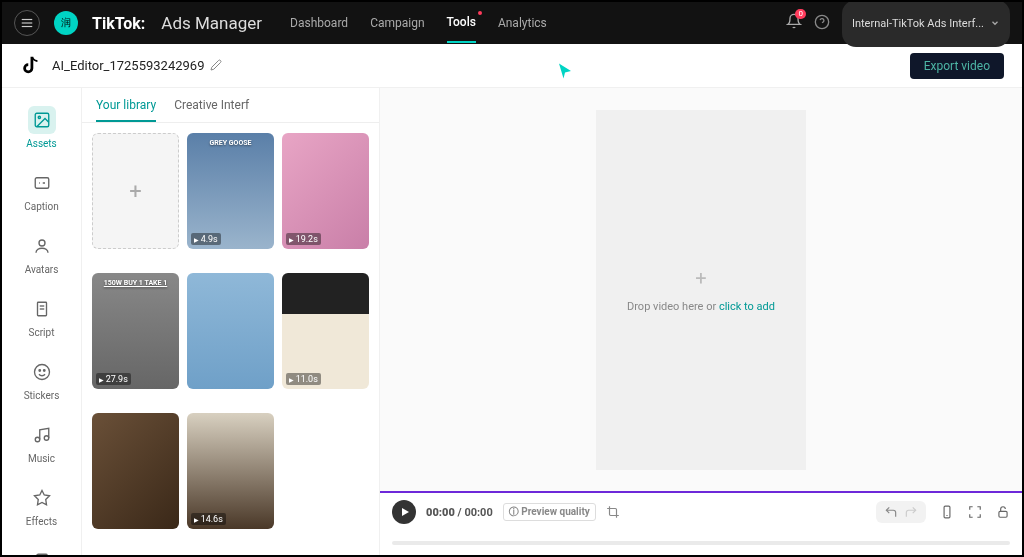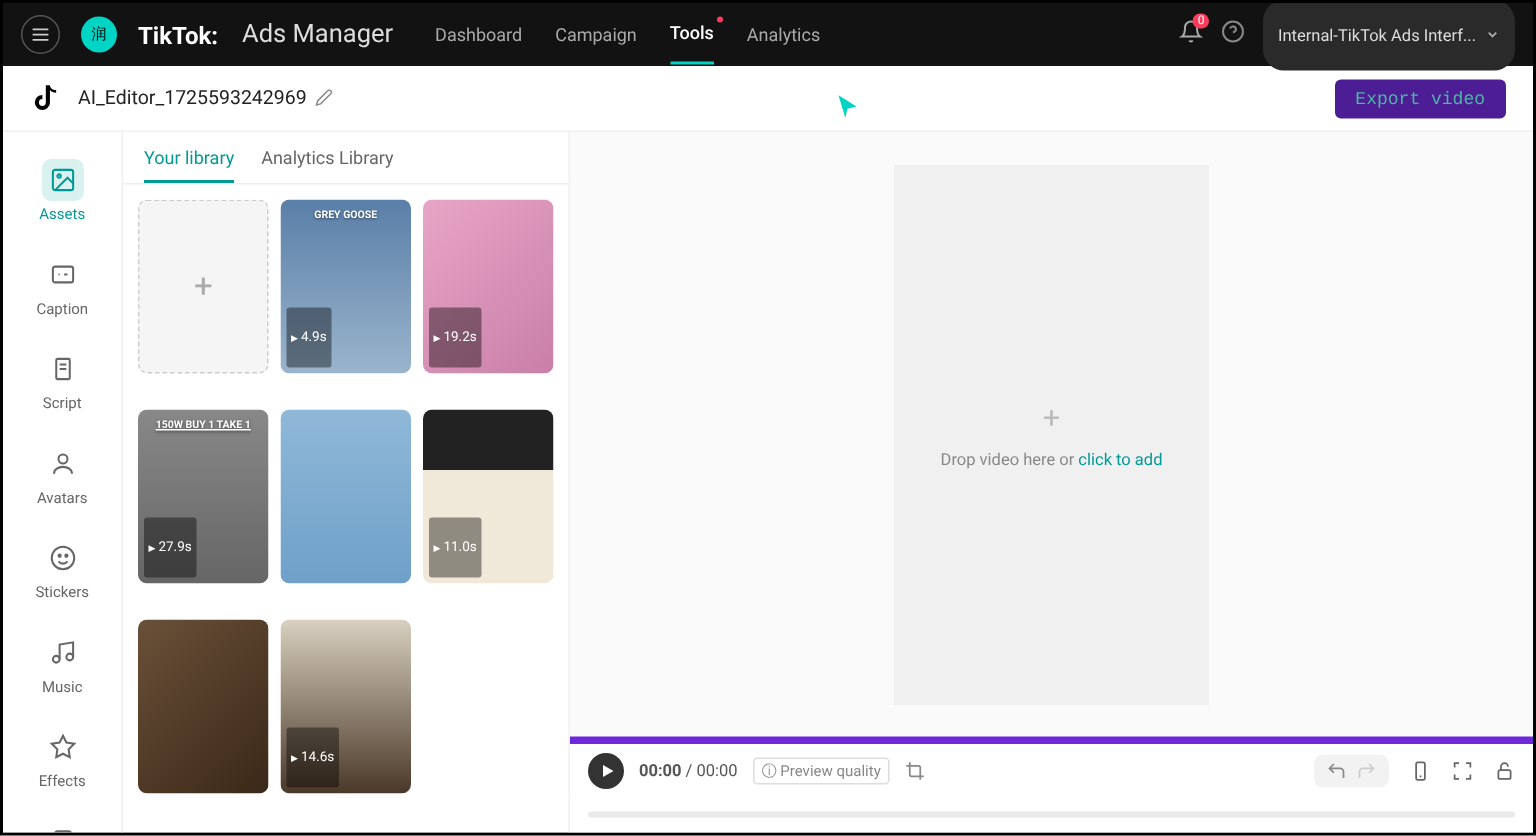--- a/index.html
+++ b/index.html
@@ -18,45 +18,45 @@
 .bell-wrap { position: relative; }
 .bell-badge { position: absolute; top: -4px; right: -4px; background: #ff3b5c; color: #fff; font-size: 8px; border-radius: 8px; padding: 0 3px; line-height: 10px; }
 .help-icon { color: #888; font-size: 14px; }
 .account-badge { background: #2a2a2a; color: #ddd; font-size: 11px; padding: 17px 10px; border-radius: 14px; display: flex; align-items: center; gap: 6px; cursor: pointer; }
 .account-badge svg { stroke: #aaa; }
 .subheader { height: 44px; background: #fff; display: flex; align-items: center; padding: 0 18px; border-bottom: 1px solid #f0f0f0; }
 .tt-logo { width: 22px; height: 22px; margin-right: 10px; }
 .project-name { font-size: 13px; color: #222; }
 .pencil { margin-left: 6px; color: #888; cursor: pointer; }
 .cursor-sim { position: absolute; left: 556px; top: 62px; color: #00d4c4; font-size: 18px; pointer-events: none; }
-.export-btn { margin-left: auto; background: #4c1d95; color: #4db5a5; font-size: 12px; padding: 6px 14px; border-radius: 4px; cursor: pointer; font-family: Liberation Mono, monospace; }
+.export-btn { margin-left: auto; background: #0f172a; color: #4db5a5; font-size: 12px; padding: 6px 14px; border-radius: 4px; cursor: pointer; }
 .main { display: flex; height: calc(100% - 86px); }
 .sidebar { width: 80px; background: #fff; border-right: 1px solid #f0f0f0; padding-top: 10px; display: flex; flex-direction: column; gap: 4px; }
 .sb-item { display: flex; flex-direction: column; align-items: center; padding: 8px 4px; cursor: pointer; gap: 4px; color: #666; font-size: 10px; }
 .sb-item.active { color: #009995; justify-content: flex-end; }
 .sb-icon { width: 28px; height: 28px; display: flex; align-items: center; justify-content: center; border-radius: 6px; }
 .sb-item.active .sb-icon { background: #d9f2ef; }
 .lib-panel { width: 298px; background: #fff; border-right: 1px solid #f0f0f0; display: flex; flex-direction: column; }
 .lib-tabs { display: flex; gap: 18px; padding: 10px 14px 0; border-bottom: 1px solid #eee; }
 .lib-tab { font-size: 12px; color: #666; padding-bottom: 8px; cursor: pointer; }
 .lib-tab.active { color: #009995; border-bottom: 2px solid #009995; }
 .asset-grid { flex: 1; overflow-y: auto; padding: 10px; display: grid; grid-template-columns: repeat(3, 1fr); gap: 8px; }
 .asset-grid::-webkit-scrollbar { width: 6px; }
 .asset-grid::-webkit-scrollbar-thumb { background: #ccc; border-radius: 3px; }
 .asset { aspect-ratio: 3/4; border-radius: 6px; background: #0c4a6e; position: relative; overflow: hidden; cursor: pointer; }
 .asset.add { border: 1px dashed #ccc; display: flex; align-items: center; justify-content: center; color: #aaa; font-size: 22px; background: #f5f5f5; }
-.asset .dur { position: absolute; bottom: 4px; left: 4px; color: #fff; font-size: 9px; background: rgba(0,0,0,0.4); padding: 15px 3px; border-radius: 2px; display: flex; align-items: center; gap: 2px; }
+.asset .dur { position: absolute; bottom: 4px; left: 4px; color: #fff; font-size: 9px; background: rgba(0,0,0,0.4); padding: 1px 3px; border-radius: 2px; display: flex; align-items: center; gap: 2px; }
 .asset .dur::before { content: '▶'; font-size: 6px; }
 .thumb { width: 100%; height: 100%; background-size: cover; background-position: center; }
 .canvas-area { flex: 1; display: flex; flex-direction: column; background: #fafafa; }
 .canvas-main { flex: 1; display: flex; align-items: center; justify-content: center; position: relative; }
 .dropzone { width: 210px; height: 360px; background: #f0f0f0; display: flex; flex-direction: column; align-items: center; justify-content: center; gap: 10px; color: #888; font-size: 11px; }
 .dropzone .plus { font-size: 20px; color: #bbb; }
 .dropzone .link { color: #009995; cursor: pointer; }
-.timeline-bar { height: 40px; background: #fff; border-top: 5px solid #6d28d9; display: flex; align-items: center; padding: 0 12px; gap: 10px; }
+.timeline-bar { height: 40px; background: #fff; border-top: 2px solid #6d28d9; display: flex; align-items: center; padding: 0 12px; gap: 10px; font-weight: bold; }
 .play-btn { width: 24px; height: 24px; background: #333; border-radius: 50%; display: flex; align-items: center; justify-content: center; cursor: pointer; }
 .play-btn::after { content: ''; border-left: 7px solid #fff; border-top: 4px solid transparent; border-bottom: 4px solid transparent; margin-left: 2px; }
 .time-text { font-size: 11px; color: #555; }
 .quality-badge { font-size: 10px; color: #888; border: 1px solid #ddd; padding: 1px 5px; border-radius: 3px; cursor: pointer; }
 .crop-icon, .tb-icon { color: #888; cursor: pointer; display: flex; align-items: center; }
 .tb-right { margin-left: auto; display: flex; gap: 14px; align-items: center; }
 .undo-group { display: flex; gap: 6px; background: #f2f2f2; padding: 4px 8px; border-radius: 6px; }
 .timeline-track { height: 24px; background: #fff; padding: 0 12px; display: flex; align-items: center; }
 .track-line { height: 4px; background: #eaeaea; flex: 1; border-radius: 2px; }
 </style>
@@ -139,35 +139,35 @@
           <svg width="18" height="18" viewBox="0 0 24 24" fill="none" stroke="currentColor" stroke-width="1.8">
             <rect x="3" y="5" width="18" height="14" rx="2"></rect>
             <path d="M8 12h1M13 12h3"></path>
           </svg>
         </div>
         <span>Caption</span>
       </div>
       <div class="sb-item">
         <div class="sb-icon">
           <svg width="18" height="18" viewBox="0 0 24 24" fill="none" stroke="currentColor" stroke-width="1.8">
+            <circle cx="12" cy="8" r="4"></circle>
+            <path d="M4 21c0-4 4-6 8-6s8 2 8 6"></path>
+          </svg>
+        </div>
+        <span>Avatars</span>
+      </div>
+      <div class="sb-item">
+        <div class="sb-icon">
+          <svg width="18" height="18" viewBox="0 0 24 24" fill="none" stroke="currentColor" stroke-width="1.8">
             <rect x="6" y="3" width="12" height="18" rx="1"></rect>
             <line x1="9" y1="8" x2="15" y2="8"></line>
             <line x1="9" y1="12" x2="15" y2="12"></line>
           </svg>
         </div>
         <span>Script</span>
-      </div>
-      <div class="sb-item">
-        <div class="sb-icon">
-          <svg width="18" height="18" viewBox="0 0 24 24" fill="none" stroke="currentColor" stroke-width="1.8">
-            <circle cx="12" cy="8" r="4"></circle>
-            <path d="M4 21c0-4 4-6 8-6s8 2 8 6"></path>
-          </svg>
-        </div>
-        <span>Avatars</span>
       </div>
       <div class="sb-item">
         <div class="sb-icon">
           <svg width="18" height="18" viewBox="0 0 24 24" fill="none" stroke="currentColor" stroke-width="1.8">
             <circle cx="12" cy="12" r="10"></circle>
             <circle cx="9" cy="10" r="1"></circle>
             <circle cx="15" cy="10" r="1"></circle>
             <path d="M8 15s1.5 2 4 2 4-2 4-2"></path>
           </svg>
         </div>
@@ -197,21 +197,21 @@
             <rect x="5" y="3" width="14" height="18" rx="2"></rect>
             <polyline points="9 11 12 14 15 11"></polyline>
           </svg>
         </div>
       </div>
     </div>
 
   <div class="lib-panel">
     <div class="lib-tabs" id="lib-tabs">
         <div class="lib-tab active">Your library</div>
-        <div class="lib-tab">Analytics Library</div>
+        <div class="lib-tab">Creative Interf</div>
       </div>
     <div class="asset-grid" id="asset-grid">
         <div class="asset add">+</div>
         <div class="asset">
           <div class="thumb" style="background: linear-gradient(rgb(90, 127, 168), rgb(154, 180, 204));"></div>
           <div style="position: absolute; top: 6px; left: 4px; right: 4px; color: rgb(255, 255, 255); font-size: 7px; font-weight: 700; text-align: center; text-shadow: rgba(0, 0, 0, 0.5) 0px 1px 2px;">GREY GOOSE</div>
           <div class="dur">4.9s</div>
         </div>
         <div class="asset">
           <div class="thumb" style="background: linear-gradient(135deg, rgb(232, 165, 197), rgb(201, 127, 168));"></div>

